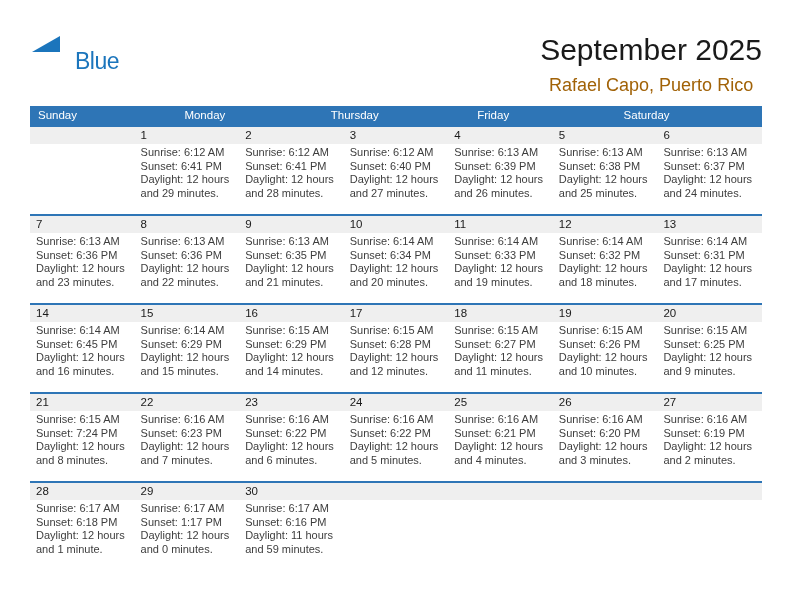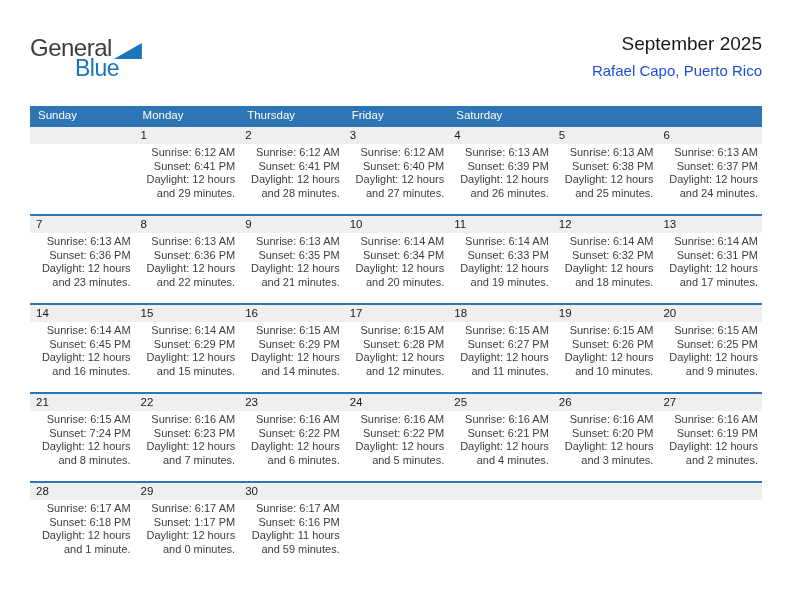--- a/index.html
+++ b/index.html
@@ -34,28 +34,28 @@
     font-size: 23px;
     color: var(--logo-blue, #1B75BC);
     letter-spacing: -0.5px;
     line-height: 1;
     margin-left: 45px;
     margin-top: -3px;
   }
 
   
   .title-block { position: absolute; right: 30px; top: 33px; text-align: right; }
-  .month-title { font-size: 19px; color: #1a1a1a; font-weight: 400; line-height: 1.15; }
-  .location-subtitle { font-size: 15px; color: #1d4ed8; margin-top: 7px; }
+  .month-title { font-size: 30px; color: #1a1a1a; font-weight: 400; line-height: 1.15; }
+  .location-subtitle { font-size: 18px; color: #a16207; margin-top: 7px; text-align: center; }
 
   
   .calendar { position: absolute; left: 30px; top: 106px; width: 732px; }
   .weekday-header {
     display: grid;
-    grid-template-columns: repeat(7, 1fr);
+    grid-template-columns: repeat(5, 1fr);
     background: var(--header-bg, #2E75B6);
     height: 19px;
   }
   .weekday {
     color: #ffffff;
     font-size: 11.5px;
     line-height: 19px;
     padding-left: 8px;
     overflow: hidden;
     white-space: nowrap;
@@ -72,37 +72,36 @@
     color: #1a1a1a;
     line-height: 17px;
     padding-left: 6px;
   }
   .content-row {
     display: grid;
     grid-template-columns: repeat(7, 1fr);
     min-height: 70px;
     background: #ffffff;
   }
-  .cell { padding: 2px 4px 0 6px; text-align: right; }
+  .cell { padding: 2px 4px 0 6px; }
   .cell-line {
     font-size: 11px;
     line-height: 13.5px;
     color: #3d3d3d;
     white-space: nowrap;
     overflow: hidden;
   }
 </style>
 </head>
 <body>
 
 <div class="page" style="--header-bg: #2E75B6; --divider: #2E75B6; --strip-bg: #EFEFEF; --logo-blue: #1B75BC; --logo-dark: #3D3D3D; --page-bg: #FFFFFF;">
 
   <div class="logo">
     <div class="logo-top">
-      <span class="logo-general">General</span>
       <span class="logo-triangle"></span>
     </div>
     <div class="logo-blue">Blue</div>
   </div>
 
   <div class="title-block">
     <div class="month-title">September 2025</div>
     <div class="location-subtitle">Rafael Capo, Puerto Rico</div>
   </div>
 

